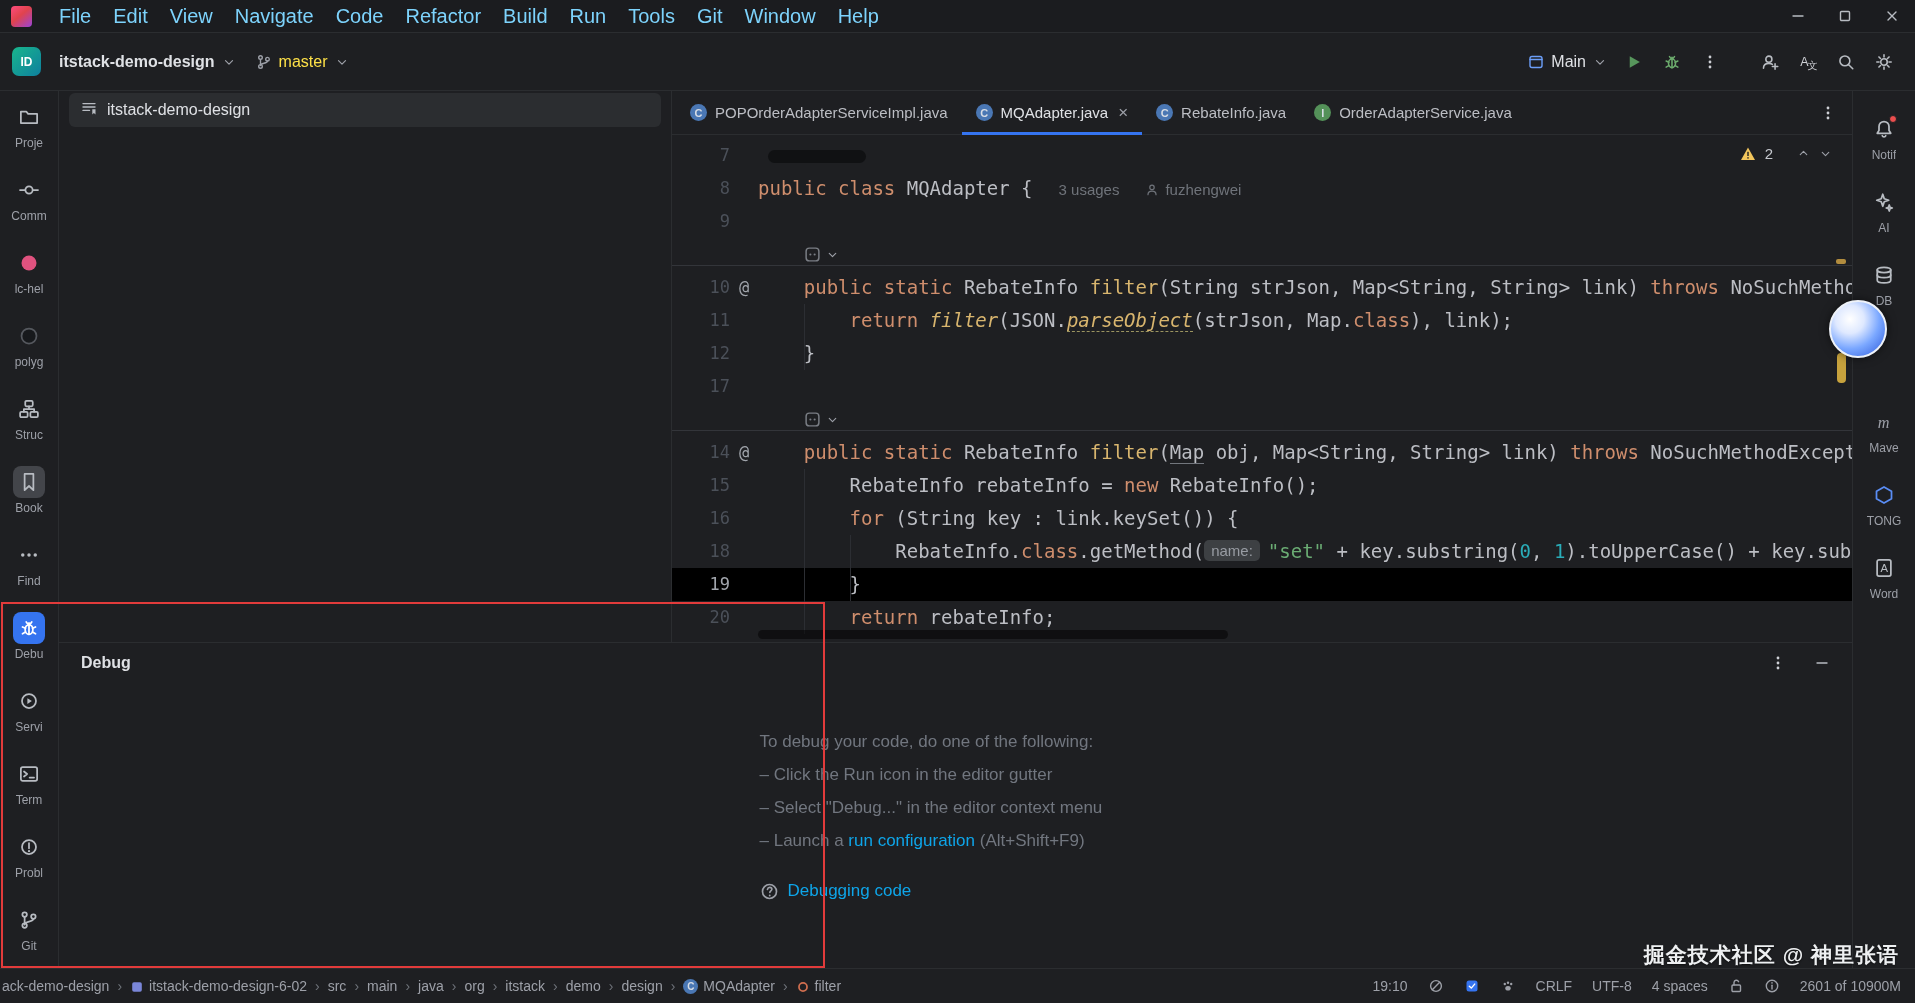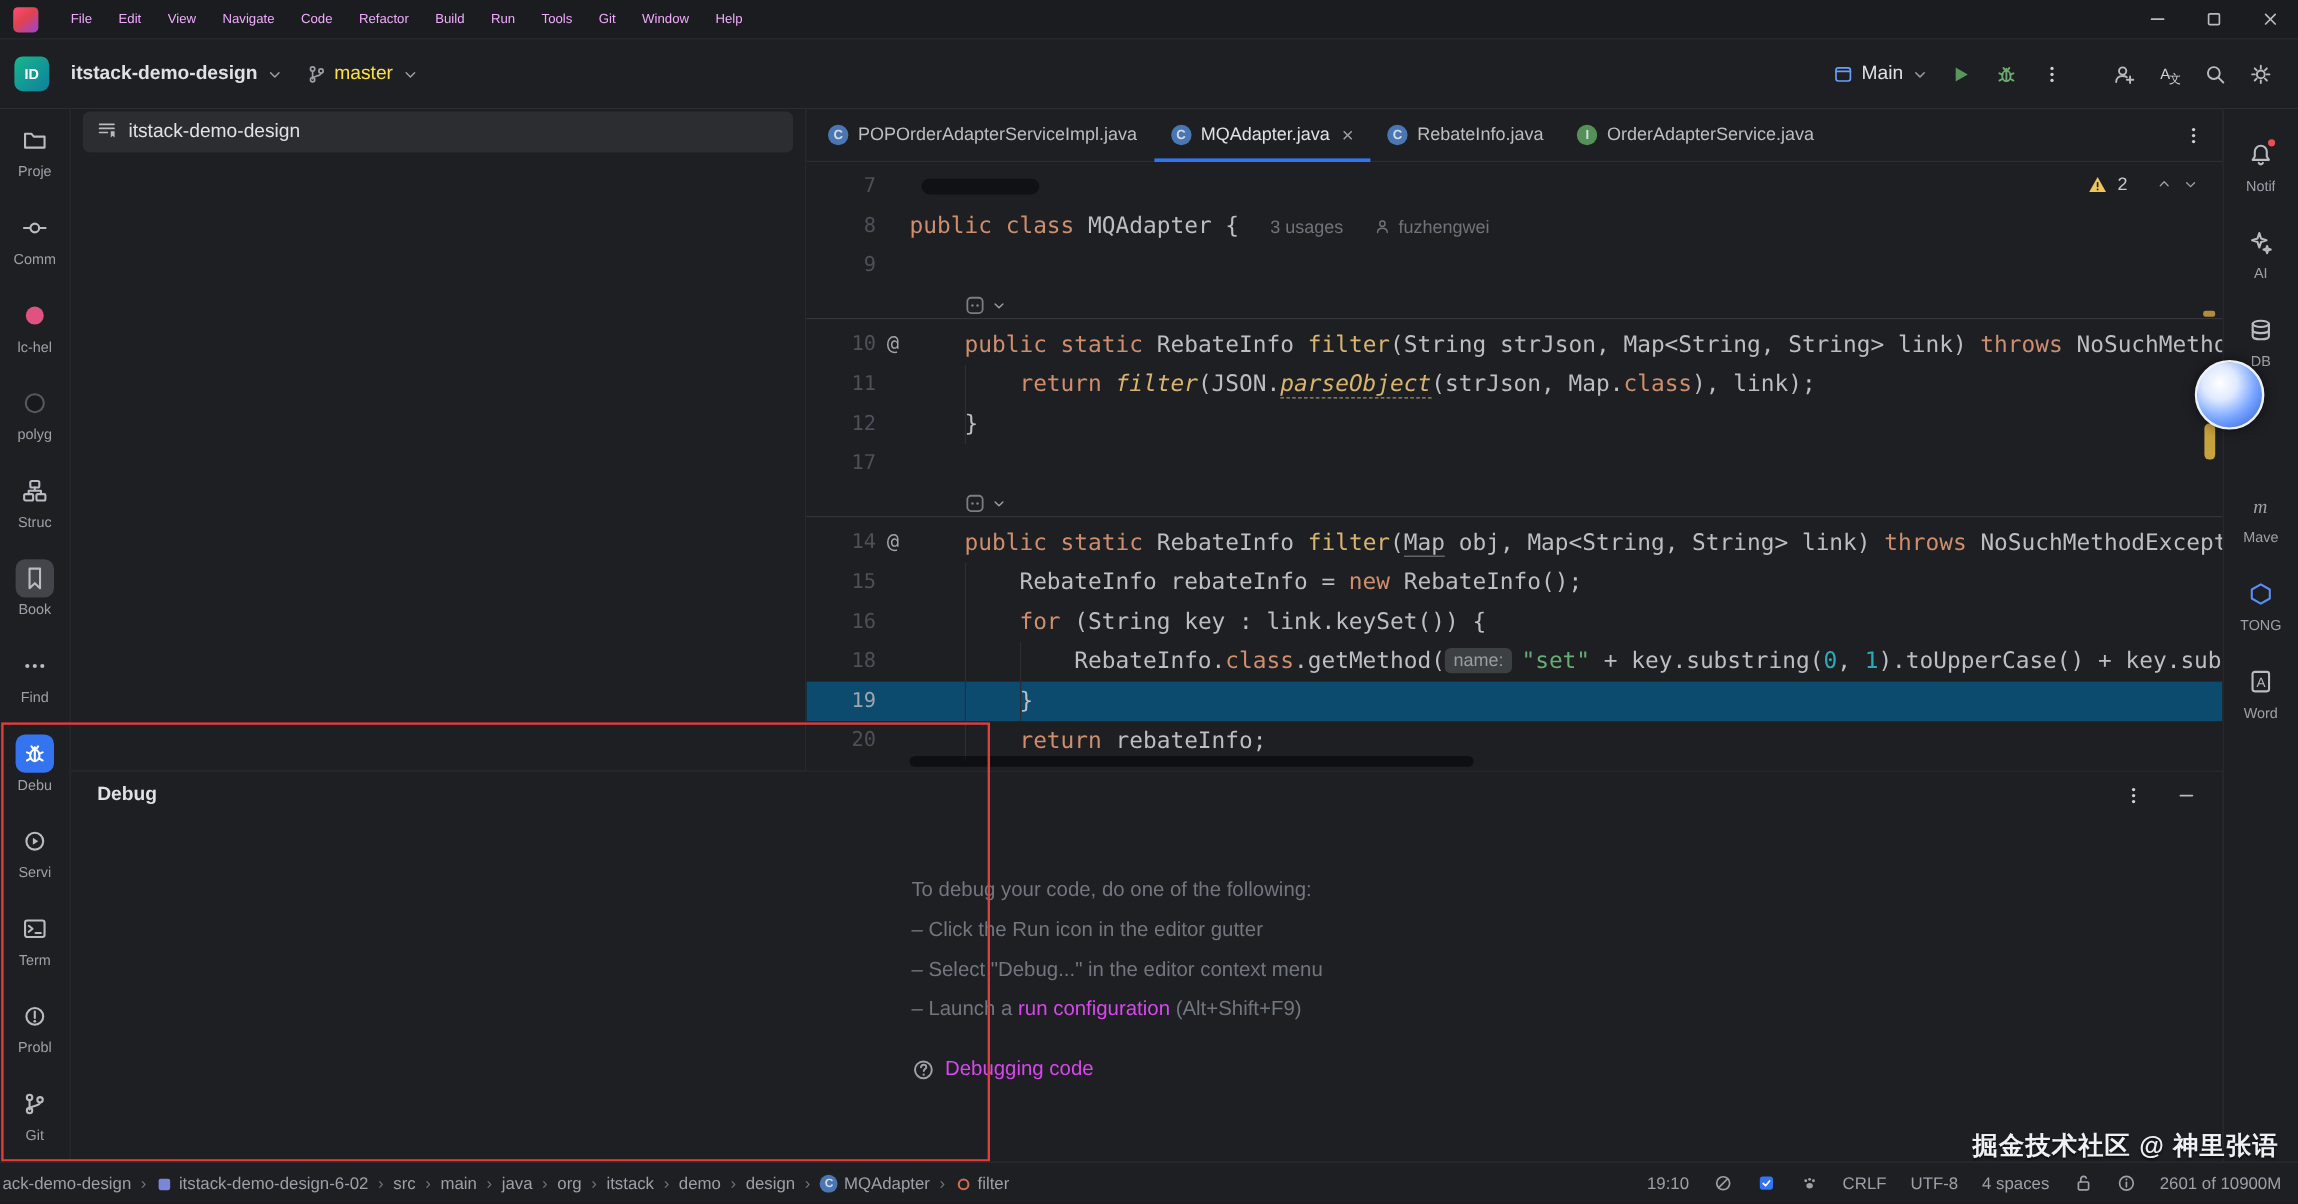--- a/index.html
+++ b/index.html
@@ -6,21 +6,21 @@
   html,body{width:1915px;height:1003px;overflow:hidden;background:#1e1f22;color:#bcbec4;
     font-family:"Liberation Sans",sans-serif;font-size:14px}
   .flex1{flex:1}
   .app{position:relative;width:1915px;height:1003px;display:flex;flex-direction:column;background:#1e1f22}
 
   
   .titlebar{height:33px;flex:none;display:flex;align-items:center;background:#1b1c1f;border-bottom:1px solid #2b2d30}
   .logo{width:21px;height:21px;border-radius:4px;margin-left:11px;flex:none;
     background:linear-gradient(140deg,#fe4c7e 0%,#e0434d 45%,#9a44d8 100%)}
   .menus{display:flex;height:100%;margin-left:16px}
-  .menu-item{display:flex;align-items:center;padding:0 11px;font-size:11px;color:#f0abfc}
+  .menu-item{display:flex;align-items:center;padding:0 11px;font-size:20px;color:#7dd3fc}
   .wctrls{display:flex;height:100%}
   .wctrl{width:47px;height:100%;display:flex;align-items:center;justify-content:center}
 
   
   .toolbar{height:58px;flex:none;display:flex;align-items:center;background:#1e1f22;padding:0 12px;border-bottom:1px solid #2b2d30}
   .proj-avatar{width:29px;height:29px;border-radius:7px;flex:none;display:flex;align-items:center;justify-content:center;
     background:linear-gradient(135deg,#19b68c,#0e7f9e);color:#fff;font-size:12px;font-weight:700;margin-right:8px}
   .tbchip{display:flex;align-items:center;gap:7px;height:34px;padding:0 10px;border-radius:7px;color:#dfe1e5;font-size:16px}
   .tbchip .pn{font-weight:600}
   .tbchip.branch{color:#fde047}
@@ -64,21 +64,21 @@
   .fbadge.class{background:#4a77b4}
   .fbadge.interface{background:#549159}
   .fbadge.sm{width:15px;height:15px;font-size:10px}
   .tabclose{margin-left:2px;color:#9da0a8;font-size:17px;line-height:1}
   .tb-kebab{margin-left:auto;display:flex;align-items:center;padding:0 16px}
 
   .editor{flex:1;position:relative;overflow:hidden;background:#1e1f22;
     font-family:"DejaVu Sans Mono",monospace;font-size:19px}
   #codelines{position:absolute;top:4px;left:0;right:0}
   .crow{display:flex;height:33px;line-height:33px;position:relative}
-  .crow.current{background:#0c4a6e}
+  .crow.current{background:#000000}
   .ln{width:58px;flex:none;text-align:right;color:#4b5059;font-size:17px}
   .crow.current .ln{color:#a1a5ac}
   .ann{width:28px;flex:none;text-align:center;color:#a1a5ac;font-size:17px}
   .ctext{flex:1;overflow:hidden;white-space:pre}
   .iconrow .ctext{padding-left:46px;display:flex;align-items:center;gap:5px}
   .sepline{position:absolute;left:0;right:0;bottom:5px;height:1px;background:#33353a}
   .tk.kw{color:#cf8e6d}
   .tk.pl{color:#bcbec4}
   .tk.mth{color:#d8b56e}
   .tk.call{color:#d8b56e;font-style:italic}
@@ -101,21 +101,21 @@
   .smark2{position:absolute;top:218px;right:6px;width:9px;height:30px;background:#c7a23d;border-radius:4px}
 
   
   .debugpanel{flex:1;border-top:1px solid #2b2d30;display:flex;flex-direction:column;background:#1e1f22;min-height:0}
   .dp-header{height:40px;flex:none;display:flex;align-items:center;padding:0 22px;color:#dfe1e5;font-size:16px;font-weight:700}
   .dp-actions{margin-left:auto;display:flex;gap:28px}
   .dpa{display:flex;align-items:center}
   .dp-body{flex:1;display:flex;justify-content:center;padding-top:42px;overflow:hidden}
   .dp-hints{width:392px}
   .dp-row{height:33px;line-height:33px;font-size:17px;color:#71767f;white-space:nowrap}
-  .dplink{color:#d946ef;text-decoration:none}
+  .dplink{color:#0ea5e9;text-decoration:none}
   .dp-help{margin-top:24px;display:flex;align-items:center;gap:9px;font-size:17px}
 
   
   .statusbar{height:35px;flex:none;display:flex;align-items:center;background:#1e1f22;border-top:1px solid #2b2d30;
     padding:0 14px 0 2px;font-size:14px;color:#9da0a8;position:relative;z-index:60}
   .crumbs{display:flex;align-items:center;gap:8px;white-space:nowrap;overflow:hidden}
   .crumb{display:flex;align-items:flex-end;gap:5px}
   .csep{color:#6f737a}
   .sright{margin-left:auto;display:flex;align-items:center;gap:20px;flex:none}
   .srit{display:flex;align-items:center}

